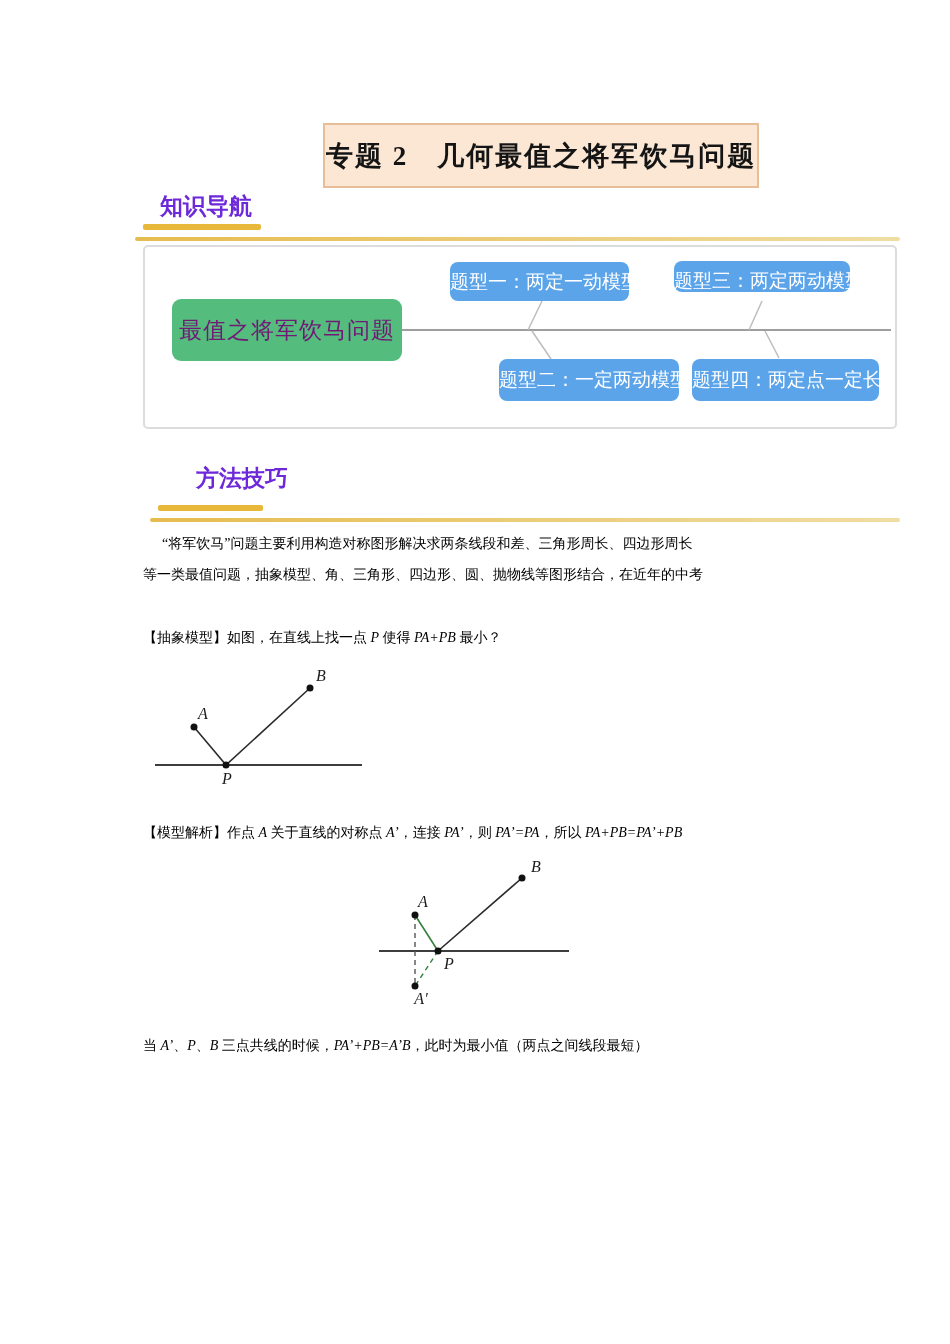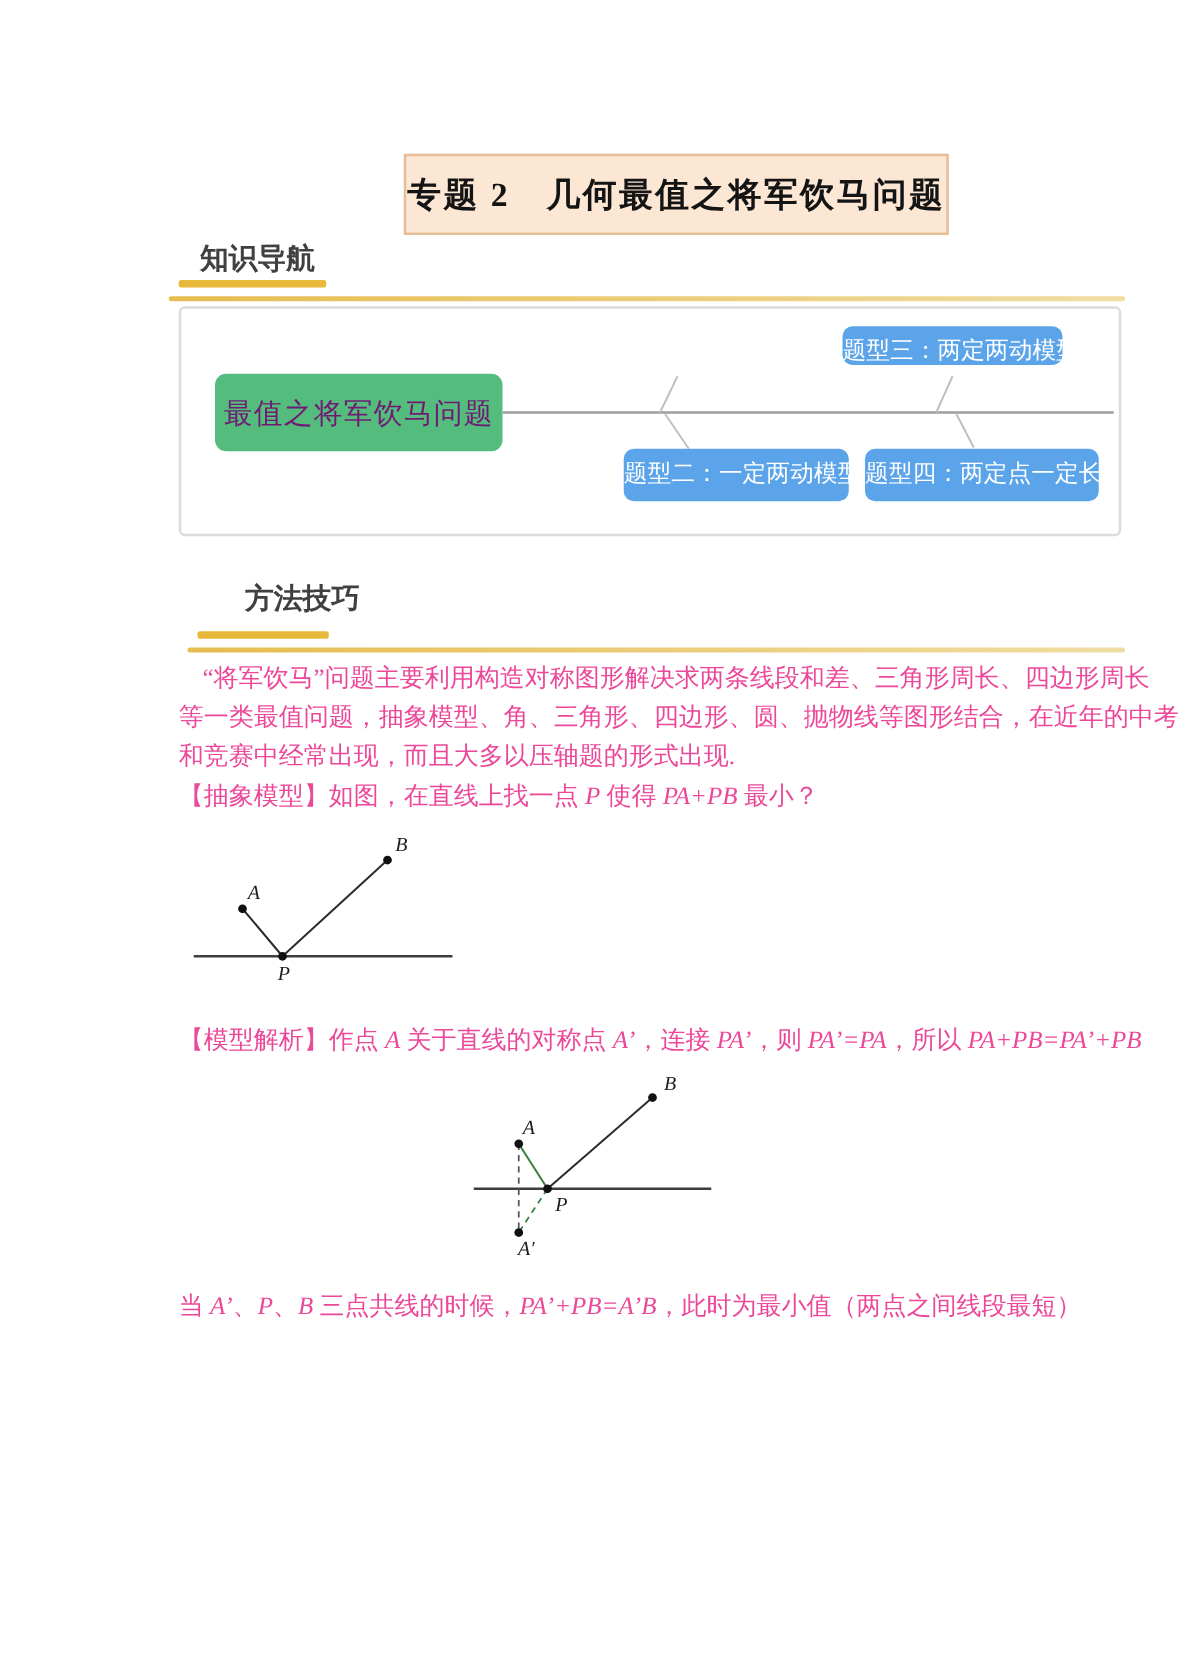--- a/index.html
+++ b/index.html
@@ -8,37 +8,37 @@
   .abs{position:absolute;}
 
   
   .title-box{left:323px;top:123px;width:432px;height:61px;
              background:#FBE7D4;border:2px solid #E7BE97;
              display:flex;align-items:center;justify-content:center;}
   .title-text{font-family:"Liberation Serif",serif;font-weight:700;font-size:27px;
               letter-spacing:2px;color:#141414;white-space:nowrap;}
 
   
-  .sec-heading{font-family:Liberation Mono, monospace;font-weight:700;font-size:23px;color:#404040;
+  .sec-heading{font-family:Liberation Mono, monospace;font-weight:700;font-size:23px;color:#6d28d9;
                white-space:nowrap;}
   .gold-bar{background:#E8B83A;border-radius:2px;}
   .gold-line{background:linear-gradient(to right,#E6BC4F,#F0DDA2);border-radius:2px;}
 
   
   .mm-wrap{left:143px;top:245px;width:750px;height:180px;background:#fff;
            border:2px solid #DCDCDC;border-radius:5px;}
   .mm-svg{position:absolute;left:0;top:0;}
   .mm-root{position:absolute;left:27px;top:52px;width:230px;height:62px;background:#54BD7D;
            border-radius:9px;color:#701a75;text-align:center;
            font:23px/62px "Liberation Sans",sans-serif;letter-spacing:1px;}
   .mm-node{position:absolute;background:#5CA4EA;border-radius:8px;color:#fff;text-align:center;
            font-family:"Liberation Sans",sans-serif;font-size:19px;white-space:nowrap;}
 
   
-  .body-line{font-size:20px;line-height:31px;white-space:nowrap;color:#ec4899;}
+  .body-line{font-size:14px;line-height:31px;white-space:nowrap;color:#000000;}
   .em{font-style:italic;font-family:"Liberation Serif",serif;}
 
   
   .dg-label{font:italic 16px "Liberation Serif",serif;fill:#1c1c1c;}
 </style>
 </head>
 <body>
 
 <div class="canvas">
 
@@ -52,32 +52,32 @@
 
   <div class="abs mm-wrap">
     <svg class="mm-svg" width="750" height="180" viewBox="0 0 750 180">
       <line x1="257" y1="83" x2="746" y2="83" stroke="#9E9E9E" stroke-width="2"></line>
       <line x1="397" y1="54" x2="383" y2="83" stroke="#BDBDBD" stroke-width="1.5"></line>
       <line x1="387" y1="84" x2="406" y2="112" stroke="#BDBDBD" stroke-width="1.5"></line>
       <line x1="617" y1="54" x2="604" y2="83" stroke="#BDBDBD" stroke-width="1.5"></line>
       <line x1="620" y1="84" x2="634" y2="111" stroke="#BDBDBD" stroke-width="1.5"></line>
     </svg>
     <div class="mm-root">最值之将军饮马问题</div>
+    <div class="mm-node" style="left:305px;top:15px;width:179px;height:39px;line-height:39px;">题型一：两定一动模型</div>
     <div class="mm-node" style="left:322px;top:112px;width:180px;height:42px;line-height:42px;margin-left:32px;">题型二：一定两动模型</div>
     <div class="mm-node" style="left:529px;top:14px;width:176px;height:31px;line-height:39px;">题型三：两定两动模型</div>
     <div class="mm-node" style="left:547px;top:112px;width:187px;height:42px;line-height:42px;">题型四：两定点一定长</div>
   </div>
 
   <div class="abs sec-heading" style="left:196px;top:463px;">方法技巧</div>
   <div class="abs gold-bar" style="left:158px;top:505px;width:105px;height:6px;"></div>
   <div class="abs gold-line" style="left:150px;top:518px;width:750px;height:4px;"></div>
 
   <div class="abs body-line" style="left:143px;top:528px;text-indent:19px;">“将军饮马”问题主要利用构造对称图形解决求两条线段和差、三角形周长、四边形周长</div>
   <div class="abs body-line" style="left:143px;top:559px;">等一类最值问题，抽象模型、角、三角形、四边形、圆、抛物线等图形结合，在近年的中考</div>
-  <div class="abs body-line" style="left:143px;top:590px;">和竞赛中经常出现，而且大多以压轴题的形式出现.</div>
 
   <div class="abs body-line" style="left:143px;top:622px;"><span>【抽象模型】如图，在直线上找一点 </span><span class="em">P</span><span> 使得 </span><span class="em">PA+PB</span><span> 最小？</span></div>
 
   <svg class="abs" style="left:150px;top:656px;" width="230" height="145" viewBox="0 0 230 145">
     <line x1="5" y1="109" x2="212" y2="109" stroke="#3d3d3d" stroke-width="2"></line>
     <line x1="44" y1="71" x2="76" y2="109" stroke="#2b2b2b" stroke-width="1.6"></line>
     <line x1="76" y1="109" x2="160" y2="32" stroke="#2b2b2b" stroke-width="1.6"></line>
     <circle cx="44" cy="71" r="3.5" fill="#111"></circle>
     <circle cx="160" cy="32" r="3.5" fill="#111"></circle>
     <circle cx="76" cy="109" r="3.5" fill="#111"></circle>

